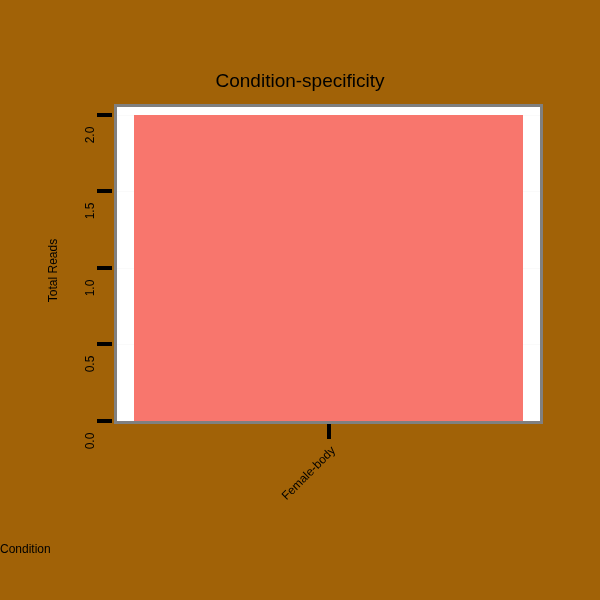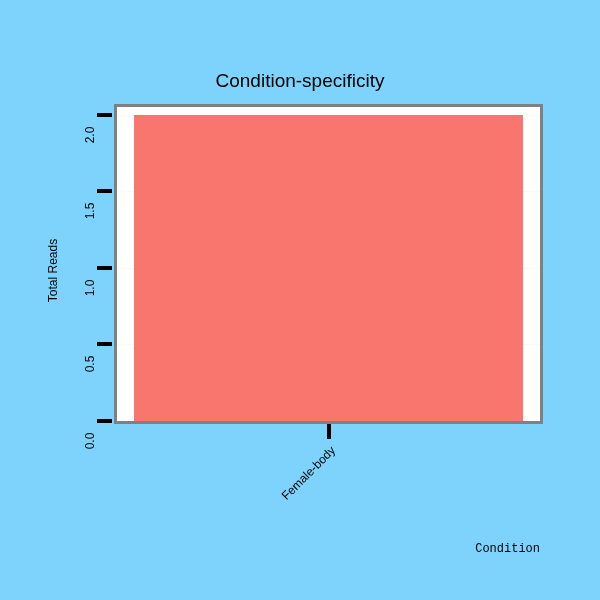--- a/index.html
+++ b/index.html
@@ -12,21 +12,21 @@
     height: 600px;
     font-family: "Liberation Sans", sans-serif;
     color: #000000;
     overflow: hidden;
   }
 
   #chart-canvas {
     position: relative;
     width: 600px;
     height: 600px;
-    background: #7dd3fc;
+    background: #a16207;
   }
 
   
   #chart-title {
     position: absolute;
     left: 0;
     top: 70px;
     width: 600px;
     text-align: center;
     font-size: 19px;
@@ -120,26 +120,25 @@
     color: #000000;
     transform-origin: 100% 0%;
     transform: rotate(-45deg);
     text-align: right;
   }
   #x-axis-title {
     position: absolute;
     left: 0;
     top: 542px;
     width: 540px;
-    text-align: right;
+    text-align: left;
     font-size: 12px;
     line-height: 14px;
     white-space: nowrap;
     color: #000000;
-    font-family: Liberation Mono, monospace;
   }
 </style>
 </head>
 <body>
 
 <div id="chart-canvas">
 
   <div id="chart-title">Condition-specificity</div>
 
   <div id="plot-frame">

